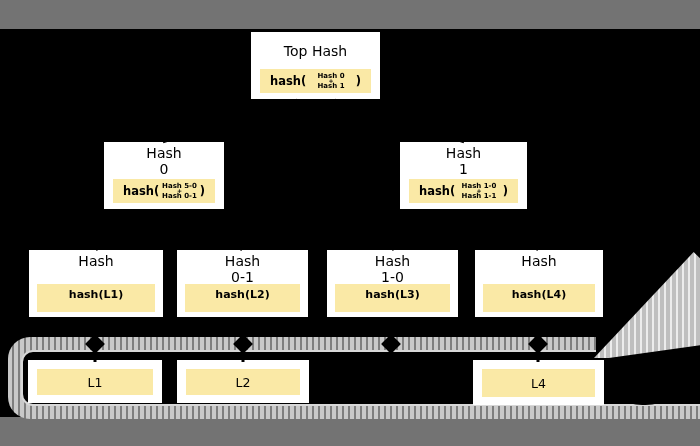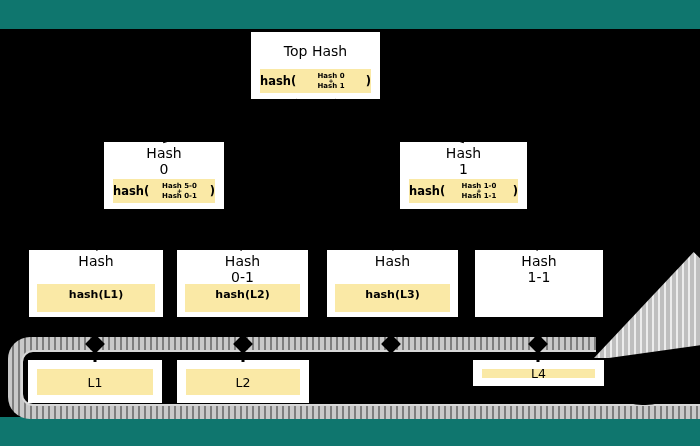--- a/index.html
+++ b/index.html
@@ -3,21 +3,21 @@
 <meta charset="utf-8">
 <style>
   * { box-sizing: border-box; margin: 0; padding: 0; }
   html, body { background: #ffffff; }
   body { font-family: "DejaVu Sans", "Liberation Sans", sans-serif; }
 
   .stage {
     position: relative;
     width: 700px;
     height: 446px;
-    background: #0f766e;
+    background: #737373;
     overflow: hidden;
   }
 
   
   .black-bg {
     position: absolute;
     left: 0; top: 29px;
     width: 700px; height: 388px;
     background: #000000;
     z-index: 1;
@@ -83,21 +83,21 @@
   .node.root .node-title { padding-top: 11px; }
 
   .formula {
     position: absolute;
     left: 9px; right: 9px; bottom: 6px;
     height: 24px;
     background: #fae9a6;
     display: flex;
     align-items: center;
     justify-content: space-between;
-    padding: 0 0;
+    padding: 0 10px;
   }
   .fn { font-weight: bold; font-size: 11.5px; }
   .stack {
     display: flex;
     flex-direction: column;
     align-items: center;
     font-size: 7px;
     font-weight: bold;
     line-height: 6px;
   }
@@ -210,38 +210,39 @@
     <div class="node-title">
       <span>Hash</span>
       <span>0-1</span>
     </div>
     <div class="hash-label">hash(L2)</div>
   </div>
 
   <div class="node" style="left:327px; top:250px; width:131px; height:67px;">
     <div class="node-title">
       <span>Hash</span>
+      <span>1-0</span>
     </div>
     <div class="hash-label">hash(L3)</div>
   </div>
 
   <div class="node" style="left:475px; top:250px; width:128px; height:67px;">
     <div class="node-title">
       <span>Hash</span>
-      <span>1-1</span>
-    </div>
+    </div>
+    <div class="hash-label">hash(L4)</div>
   </div>
 
   <div class="leaf" style="left:28px; top:360px; width:134px; height:43px;">
     <div class="leaf-inner">L1</div>
   </div>
   <div class="leaf" style="left:177px; top:360px; width:132px; height:43px;padding-left:13px;">
     <div class="leaf-inner">L2</div>
   </div>
-  <div class="leaf" style="left:473px; top:360px; width:131px; height:26px;">
+  <div class="leaf" style="left:473px; top:360px; width:131px; height:45px;">
     <div class="leaf-inner">L4</div>
   </div>
 
   <svg class="arrows" viewBox="0 0 700 446" xmlns="http://www.w3.org/2000/svg">
 
     <line x1="95" y1="317" x2="95" y2="362" stroke="#000000" stroke-width="3"></line>
     <line x1="243" y1="317" x2="243" y2="362" stroke="#000000" stroke-width="3"></line>
     <line x1="391" y1="317" x2="391" y2="362" stroke="#000000" stroke-width="3"></line>
     <line x1="538" y1="317" x2="538" y2="362" stroke="#000000" stroke-width="3"></line>
     <rect x="-7" y="-7" width="14" height="14" fill="#000000" transform="translate(95,344) rotate(45)"></rect>

